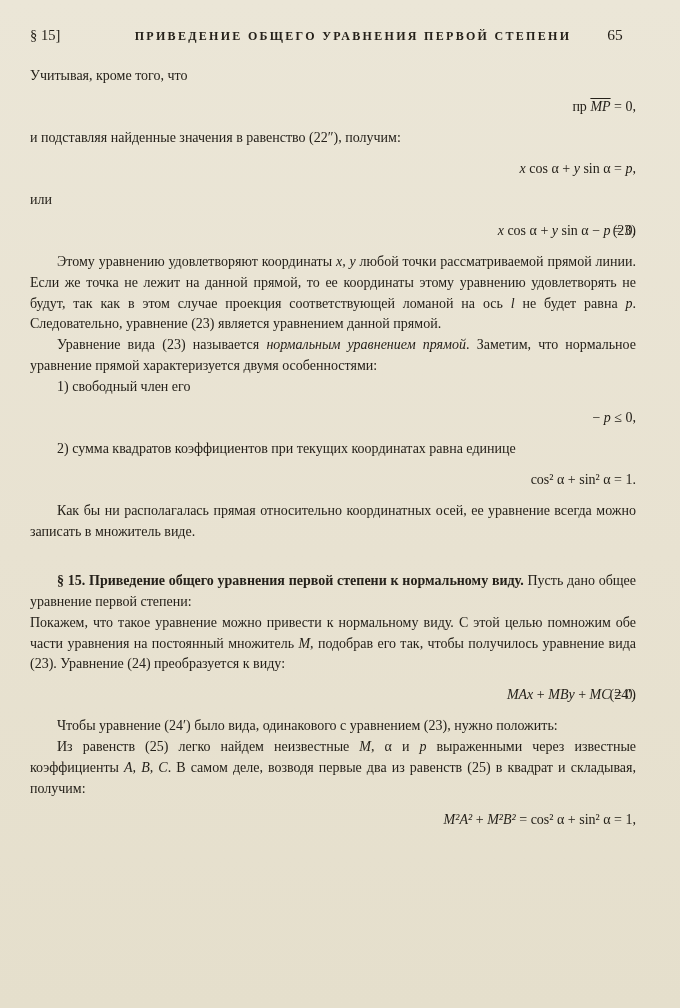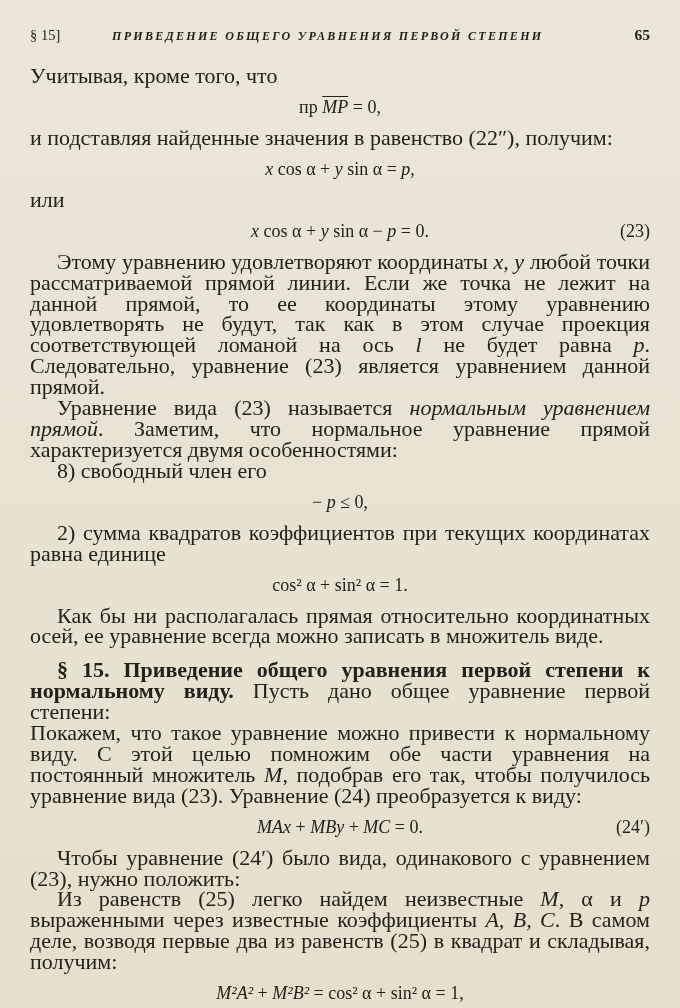--- a/index.html
+++ b/index.html
@@ -1,31 +1,31 @@
 <!DOCTYPE html>
 <html><head>
 <meta charset="utf-8">
 <style>
   html,body{margin:0;padding:0;}
   body{background:#e9e3d3;}
   .page{
     width:680px;height:1008px;box-sizing:border-box;
-    padding:22px 30px 0 30px;
+    padding:22px 44px 0 30px;
     background:linear-gradient(180deg,#ebe6d7 0%,#e8e2d1 55%,#e5dfcc 100%);
     font-family:"Liberation Serif","DejaVu Serif",serif;
     color:#25211a;overflow:hidden;
   }
   .running-head{display:flex;align-items:baseline;margin:4px 0 22px 0;}
   .rh-sec{font-size:14.5px;min-width:82px;}
-  .rh-title{flex:1;text-align:left;font-size:12px;font-weight:bold;letter-spacing:2.3px;white-space:nowrap;font-style:italic;}
-  .rh-num{font-size:15.5px;font-weight:bold;min-width:42px;text-align:right;}
-  .para{font-size:22px;line-height:20.9px;text-align:justify;}
+  .rh-title{flex:1;text-align:center;font-size:12px;font-weight:bold;letter-spacing:2.3px;white-space:nowrap;}
+  .rh-num{font-size:15.5px;font-weight:normal;min-width:42px;text-align:center;}
+  .para{font-size:14px;line-height:20.9px;text-align:justify;}
   .in{text-indent:27px;}
-  .gap{margin-top:13px;}
-  .formula-row{position:relative;text-align:center;font-size:18px;line-height:22px;margin:9px 0 10px 0;}
+  .gap{margin-top:28px;}
+  .formula-row{position:relative;text-align:right;font-size:14px;line-height:22px;margin:9px 0 10px 0;}
   .eq-num{position:absolute;right:0;top:0;}
   .it{font-style:italic;}
   .bd{font-weight:bold;}
   .over{text-decoration:overline;font-style:italic;}
 </style>
 </head>
 <body>
 
 <div class="page">
 
@@ -51,21 +51,21 @@
 
   <div class="formula-row">
     <span class="formula"><span class="it">x</span><span> cos α + </span><span class="it">y</span><span> sin α − </span><span class="it">p</span><span> = 0.</span></span>
     <span class="eq-num">(23)</span>
   </div>
 
   <div class="para in"><span>Этому уравнению удовлетворяют координаты </span><span class="it">x, y</span><span> любой точки рассматриваемой прямой линии. Если же точка не лежит на данной прямой, то ее координаты этому уравнению удовлетворять не будут, так как в этом случае проекция соответствующей ломаной на ось </span><span class="it">l</span><span> не будет равна </span><span class="it">p</span><span>. Следовательно, уравнение (23) является уравнением данной прямой.</span></div>
 
   <div class="para in"><span>Уравнение вида (23) называется </span><span class="it">нормальным уравнением прямой</span><span>. Заметим, что нормальное уравнение прямой характеризуется двумя особенностями:</span></div>
 
-  <div class="para in"><span>8) свободный член его</span></div>
+  <div class="para in"><span>1) свободный член его</span></div>
 
   <div class="formula-row">
     <span class="formula"><span>− </span><span class="it">p</span><span> ≤ 0,</span></span>
   </div>
 
   <div class="para in"><span>2) сумма квадратов коэффициентов при текущих координатах равна единице</span></div>
 
   <div class="formula-row">
     <span class="formula"><span>cos² α + sin² α = 1.</span></span>
   </div>

